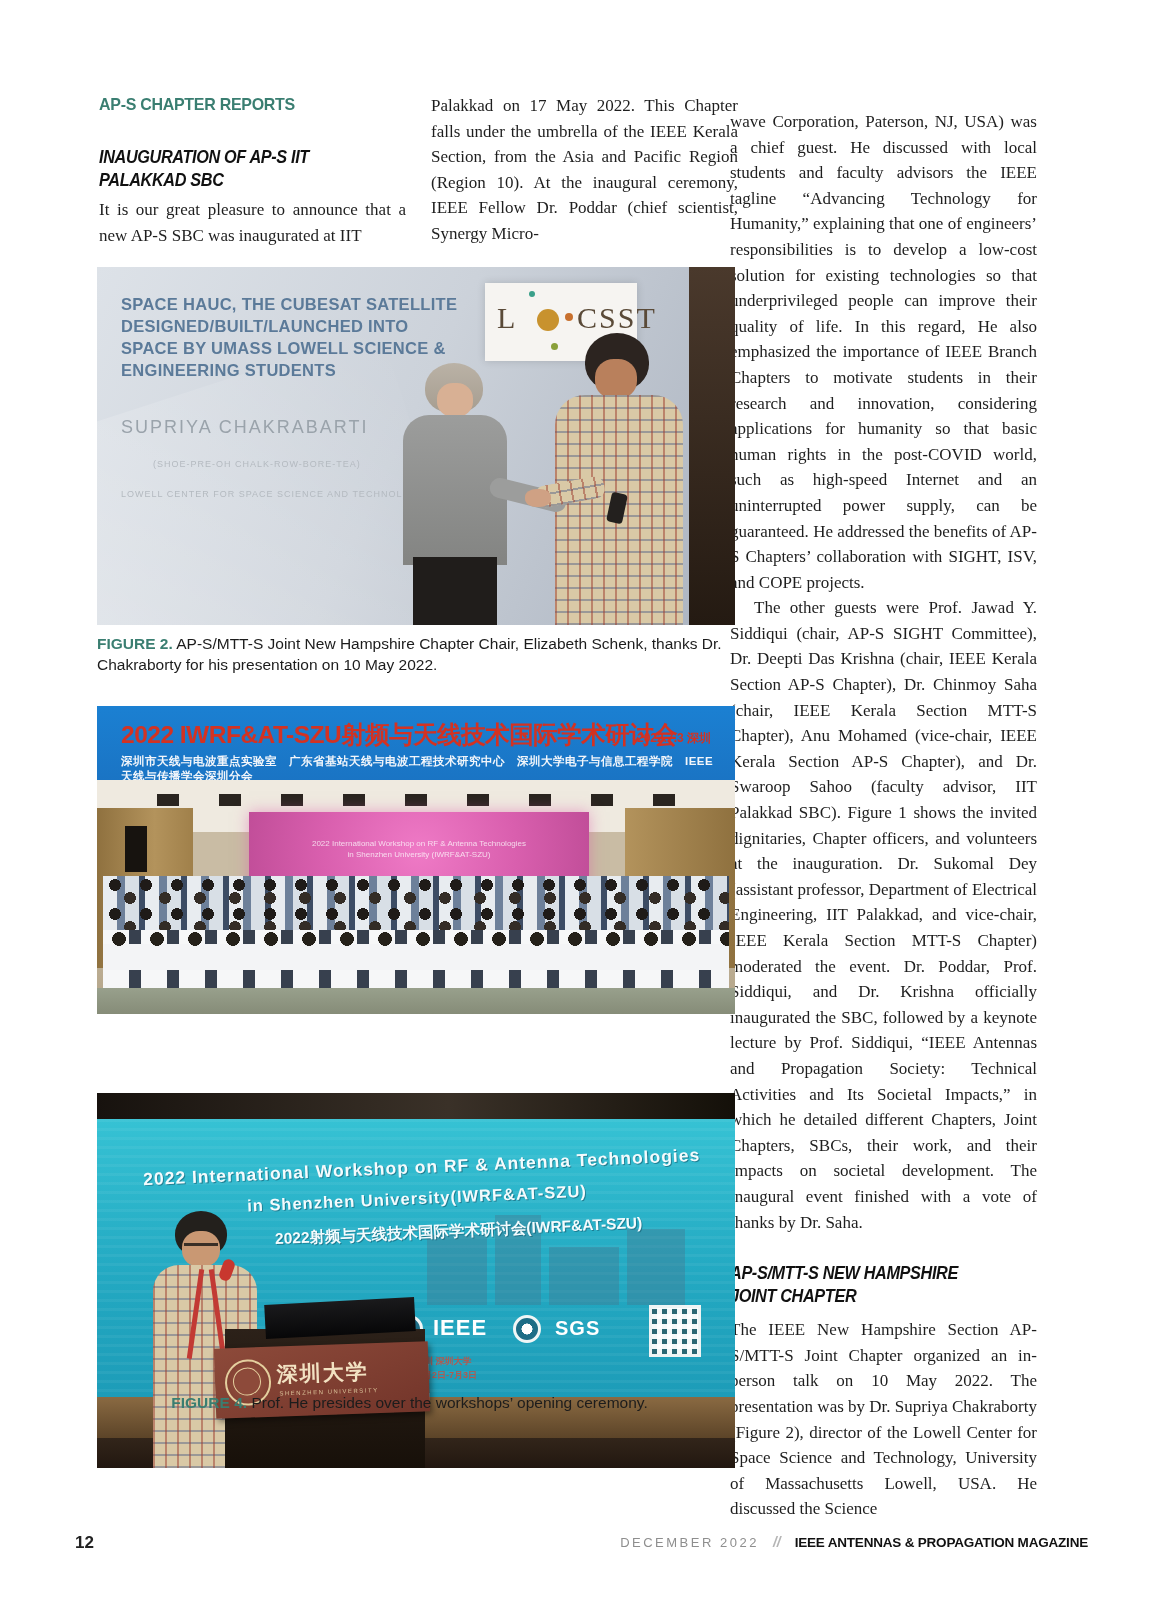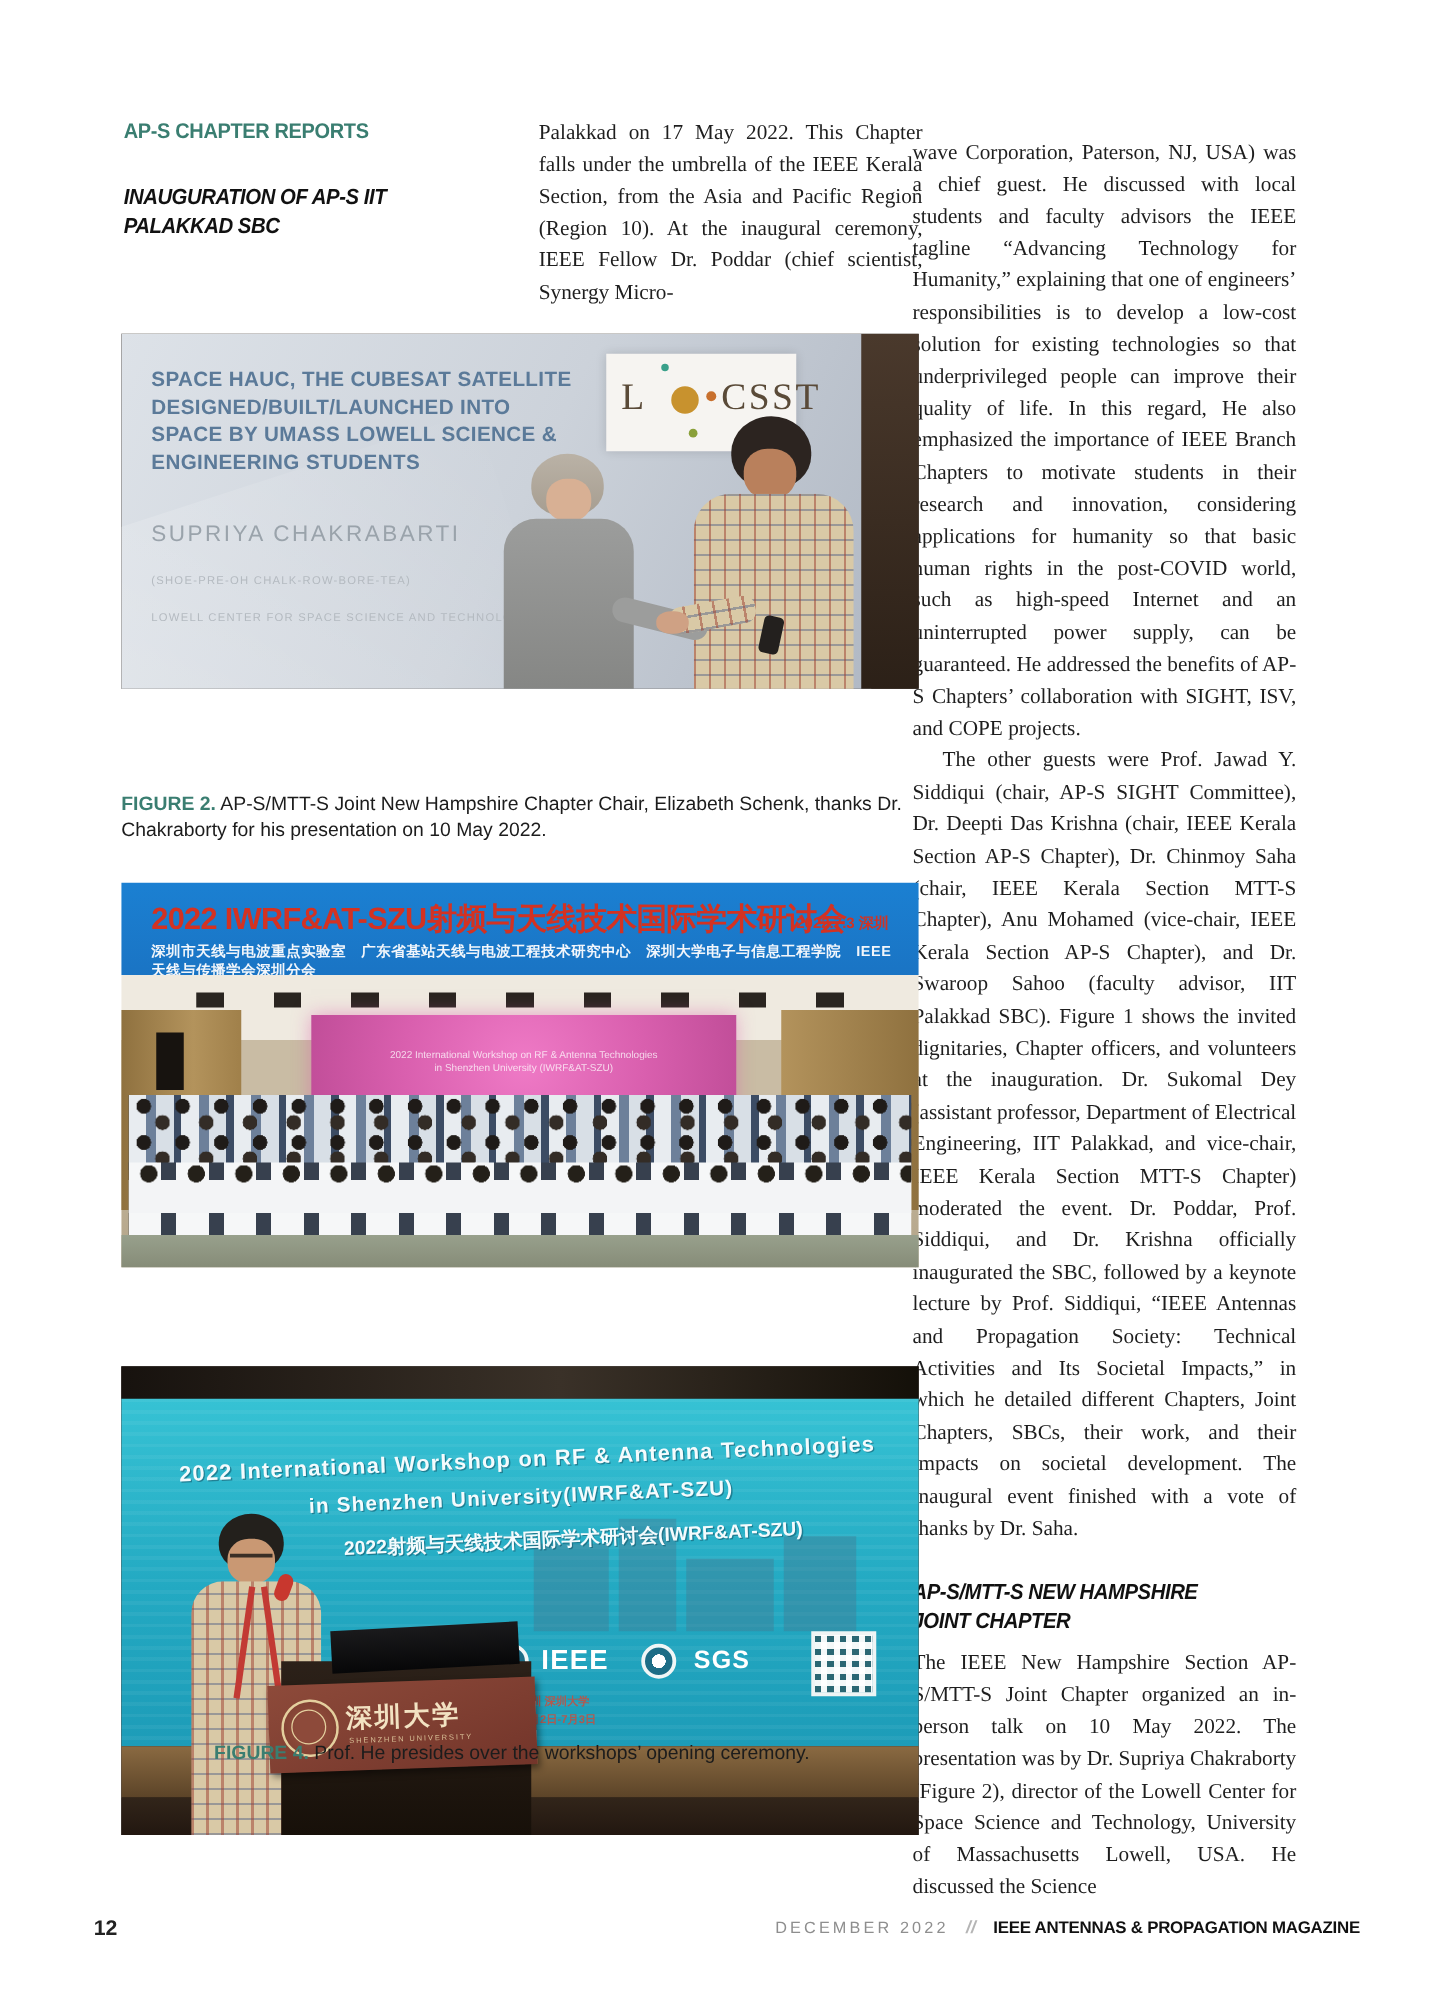--- a/index.html
+++ b/index.html
@@ -89,45 +89,46 @@
   .foot-sl{font-family:"Liberation Sans",sans-serif;font-weight:bold;font-style:italic;font-size:14px;color:#b5b5b5;margin:0 10px;}
   .foot-mag{font-family:"Liberation Sans",sans-serif;font-weight:bold;font-size:13.5px;color:#111;letter-spacing:-0.2px;}
 </style>
 </head>
 <body>
 
 <div class="page">
 
   <div class="abs kicker" style="left:99px;top:95px;">AP-S CHAPTER REPORTS</div>
   <div class="abs art-head" style="left:99px;top:146px;width:252px;">INAUGURATION OF AP-S IIT PALAKKAD SBC</div>
+  <div class="abs body-txt col" style="left:99px;top:197px;">It is our great pleasure to announce that a new AP-S SBC was inaugurated at IIT</div>
 
   <div class="abs body-txt col" style="left:431px;top:93px;">Palakkad on 17 May 2022. This Chapter falls under the umbrella of the IEEE Kerala Section, from the Asia and Pacific Region (Region 10). At the inaugural ceremony, IEEE Fellow Dr. Poddar (chief scientist, Synergy Micro-</div>
 
   <div class="abs col" style="left:730px;top:93px;margin-top:16px;">
     <p class="body-txt" style="margin:0;">wave Corporation, Paterson, NJ, USA) was a chief guest. He discussed with local students and faculty advisors the IEEE tagline “Advancing Technology for Humanity,” explaining that one of engineers’ responsibilities is to develop a low-cost solution for existing technologies so that underprivileged people can improve their quality of life. In this regard, He also emphasized the importance of IEEE Branch Chapters to motivate students in their research and innovation, considering applications for humanity so that basic human rights in the post-COVID world, such as high-speed Internet and an uninterrupted power supply, can be guaranteed. He addressed the benefits of AP-S Chapters’ collaboration with SIGHT, ISV, and COPE projects.</p>
     <p class="body-txt indent" style="margin:0;">The other guests were Prof. Jawad Y. Siddiqui (chair, AP-S SIGHT Committee), Dr. Deepti Das Krishna (chair, IEEE Kerala Section AP-S Chapter), Dr. Chinmoy Saha (chair, IEEE Kerala Section MTT-S Chapter), Anu Mohamed (vice-chair, IEEE Kerala Section AP-S Chapter), and Dr. Swaroop Sahoo (faculty advisor, IIT Palakkad SBC). Figure 1 shows the invited dignitaries, Chapter officers, and volunteers at the inauguration. Dr. Sukomal Dey (assistant professor, Department of Electrical Engineering, IIT Palakkad, and vice-chair, IEEE Kerala Section MTT-S Chapter) moderated the event. Dr. Poddar, Prof. Siddiqui, and Dr. Krishna officially inaugurated the SBC, followed by a keynote lecture by Prof. Siddiqui, “IEEE Antennas and Propagation Society: Technical Activities and Its Societal Impacts,” in which he detailed different Chapters, Joint Chapters, SBCs, their work, and their impacts on societal development. The inaugural event finished with a vote of thanks by Dr. Saha.</p>
     <div class="art-head" style="margin:27px 0 9px 0;width:252px;">AP-S/MTT-S NEW HAMPSHIRE JOINT CHAPTER</div>
     <p class="body-txt" style="margin:0;">The IEEE New Hampshire Section AP-S/MTT-S Joint Chapter organized an in-person talk on 10 May 2022. The presentation was by Dr. Supriya Chakraborty (Figure 2), director of the Lowell Center for Space Science and Technology, University of Massachusetts Lowell, USA. He discussed the Science</p>
   </div>
 
-  <div class="abs fig" style="left:97px;top:267px;width:638px;height:284px;background:#2a2019;">
+  <div class="abs fig" style="left:97px;top:267px;width:638px;height:358px;background:#2a2019;">
     <div class="abs f2-screen"></div>
     <div class="abs f2-beam"></div>
     <div class="abs f2-dark"></div>
     <div class="abs f2-title">SPACE HAUC, THE CUBESAT SATELLITE DESIGNED/BUILT/LAUNCHED INTO SPACE BY UMASS LOWELL SCIENCE &amp; ENGINEERING STUDENTS</div>
     <div class="abs f2-logo">
       <span class="abs f2-logo-txt" style="left:12px;top:18px;">L</span>
       <span class="abs dot" style="left:52px;top:26px;width:22px;height:22px;background:#c8922e;"></span>
       <span class="abs dot" style="left:80px;top:30px;width:8px;height:8px;background:#c8702e;"></span>
       <span class="abs dot" style="left:44px;top:8px;width:6px;height:6px;background:#3aa08a;"></span>
       <span class="abs dot" style="left:66px;top:60px;width:7px;height:7px;background:#8aa03a;"></span>
       <span class="abs f2-logo-txt" style="left:92px;top:18px;letter-spacing:2px;">CSST</span>
     </div>
     <div class="abs f2-speaker">SUPRIYA CHAKRABARTI</div>
-    <div class="abs f2-small" style="top:192px;">(SHOE-PRE-OH CHALK-ROW-BORE-TEA)</div>
+    <div class="abs f2-small" style="top:192px;margin-left:32px;">(SHOE-PRE-OH CHALK-ROW-BORE-TEA)</div>
     <div class="abs f2-small" style="top:222px;">LOWELL CENTER FOR SPACE SCIENCE AND TECHNOLOGY</div>
     <div class="abs f2-ce">CE</div>
 
     <div class="abs" style="left:328px;top:96px;width:58px;height:50px;border-radius:50% 50% 45% 45%;background:linear-gradient(180deg,#bab2a6,#a69d90);"></div>
     <div class="abs" style="left:340px;top:116px;width:36px;height:34px;border-radius:45%;background:#d8b094;"></div>
     <div class="abs" style="left:306px;top:148px;width:104px;height:150px;border-radius:26px 26px 0 0;background:linear-gradient(180deg,#9a9b9a,#84padding);background:linear-gradient(180deg,#9c9d9c,#838482);"></div>
     <div class="abs" style="left:316px;top:290px;width:84px;height:68px;background:#201d1b;"></div>
 
     <div class="abs" style="left:488px;top:66px;width:64px;height:58px;border-radius:50% 50% 46% 46%;background:#2c2420;"></div>
     <div class="abs" style="left:498px;top:92px;width:42px;height:40px;border-radius:45%;background:#b9805c;"></div>

